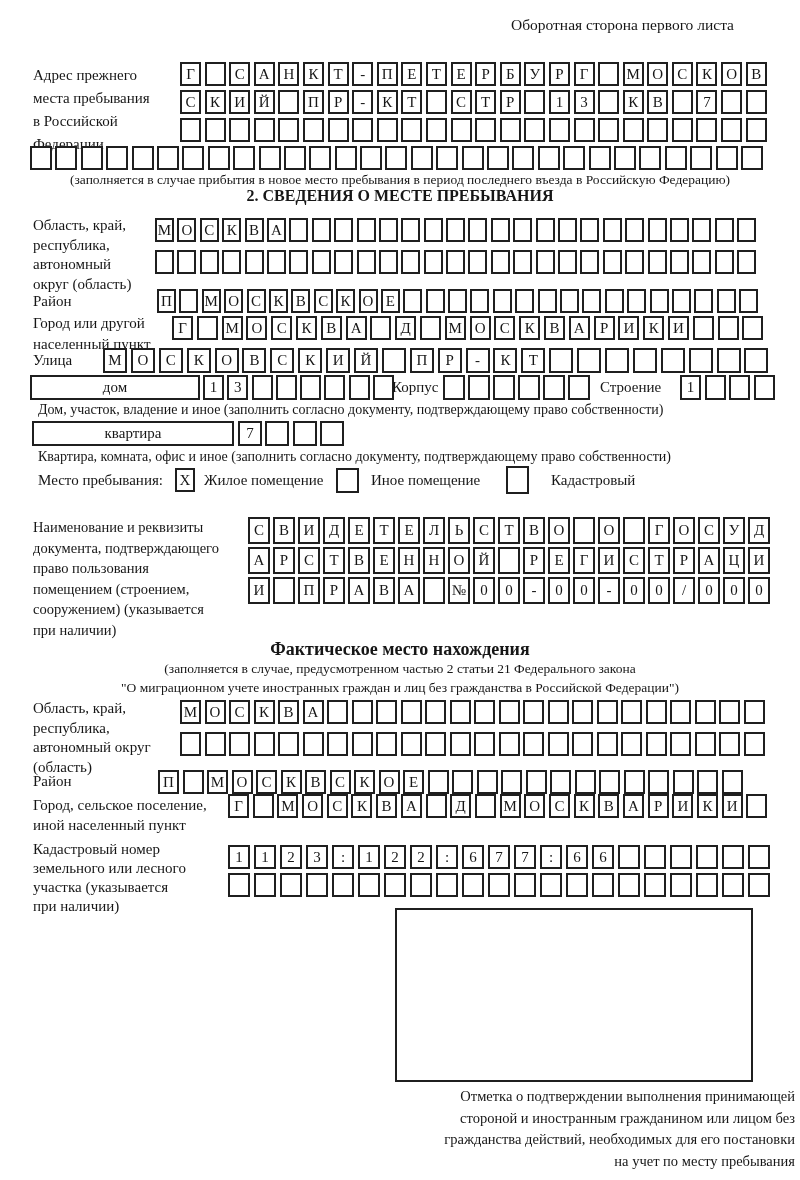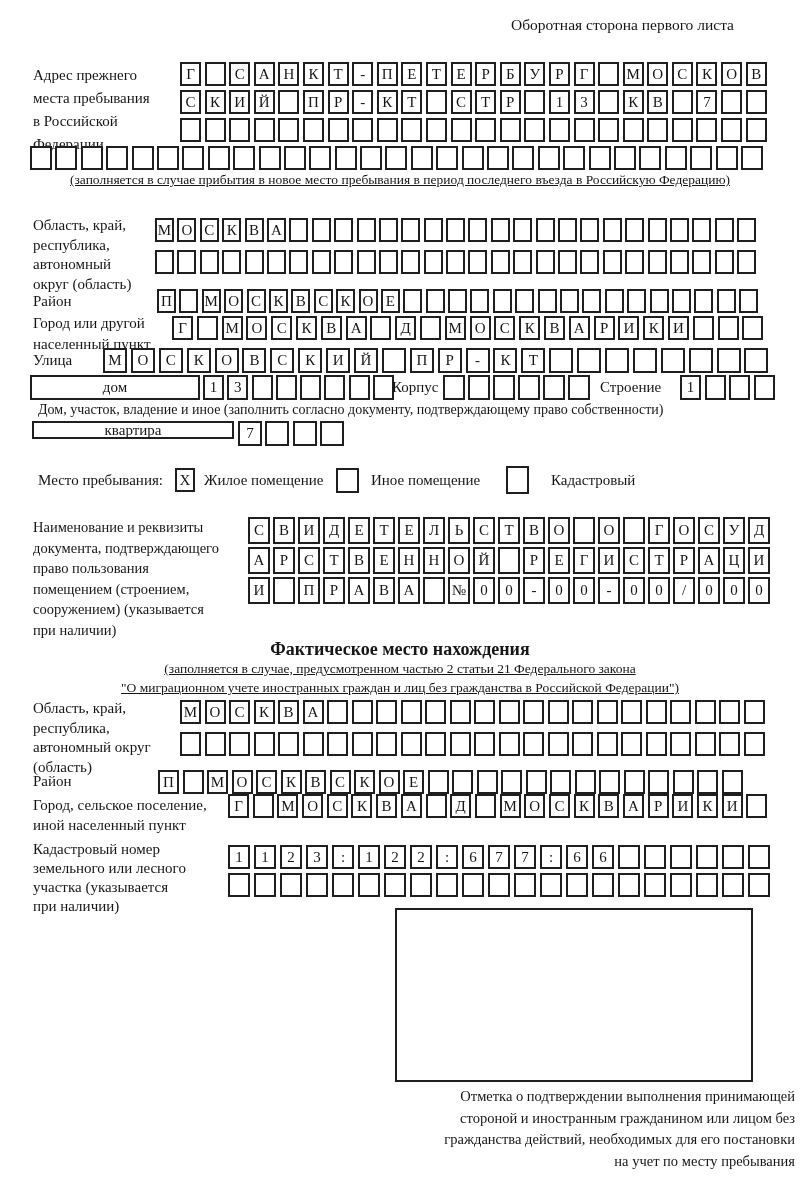--- a/index.html
+++ b/index.html
@@ -4,21 +4,21 @@
 <style>
   html,body{margin:0;padding:0;background:#ffffff;}
   .page{
     position:relative;width:800px;height:1180px;background:#fff;
     font-family:"Liberation Serif","DejaVu Serif",serif;color:#161616;
     overflow:hidden;
   }
   .abs{position:absolute;}
   .hdr{font-size:15.5px;}
   .lbl{font-size:15px;line-height:19.5px;white-space:pre-line;}
-  .cap{font-size:13.5px;text-decoration:underline;}
+  .cap{font-size:13.5px;}
   .cap14{font-size:14px;}
   .center{left:0;width:800px;text-align:center;}
   .bold{font-weight:bold;}
   .boxrow{display:flex;gap:var(--g,4px);}
   .boxrow .cell{
     box-sizing:border-box;flex:0 0 var(--w,21px);width:var(--w,21px);height:var(--h,24px);
     border:2px solid #1f1f1f;display:flex;align-items:center;justify-content:center;
     font-size:15px;line-height:1;background:#fff;
   }
   .labelbox{
@@ -147,20 +147,21 @@
       <span class="cell"></span>
       <span class="cell"></span>
       <span class="cell"></span>
       <span class="cell"></span>
       <span class="cell"></span>
       <span class="cell"></span>
       <span class="cell"></span>
     </div>
   <div class="abs cap center" style="top:172px;">(заполняется в случае прибытия в новое место пребывания в период последнего въезда в Российскую Федерацию)</div>
 
+  <div class="abs center bold" style="top:187px;font-size:16px;">2. СВЕДЕНИЯ О МЕСТЕ ПРЕБЫВАНИЯ</div>
 
   <div class="abs lbl" style="left:33px;top:216px;width:118px;">Область, край,
 республика,
 автономный
 округ (область)</div>
   <div class="abs boxrow" style="left:155px;top:218px;--w:19px;--g:3.4px;--h:24px;">
       <span class="cell">М</span>
       <span class="cell">О</span>
       <span class="cell">С</span>
       <span class="cell">К</span>
@@ -328,27 +329,28 @@
     </div>
   <div class="abs lbl" style="left:600px;top:378px;">Строение</div>
   <div class="abs boxrow" style="left:680px;top:375px;--w:21px;--g:3.7px;--h:25px;">
       <span class="cell">1</span>
       <span class="cell"></span>
       <span class="cell"></span>
       <span class="cell"></span>
     </div>
   <div class="abs cap14" style="left:38px;top:402px;">Дом, участок, владение и иное (заполнить согласно документу, подтверждающему право собственности)</div>
 
-  <div class="abs labelbox" style="left:32px;top:421px;width:202px;height:18px;">квартира</div>
+  <div class="abs labelbox" style="left:32px;top:421px;width:202px;height:25px;">квартира</div>
   <div class="abs boxrow" style="left:238px;top:421px;--w:24px;--g:3.3px;--h:25px;">
       <span class="cell">7</span>
       <span class="cell"></span>
       <span class="cell"></span>
       <span class="cell"></span>
     </div>
+  <div class="abs cap14" style="left:38px;top:449px;">Квартира, комната, офис и иное (заполнить согласно документу, подтверждающему право собственности)</div>
 
   <div class="abs lbl" style="left:38px;top:471px;">Место пребывания:</div>
   <div class="abs chk" style="left:175px;top:468px;width:20px;height:24px;">X</div>
   <div class="abs lbl" style="left:204px;top:471px;">Жилое помещение</div>
   <div class="abs chk" style="left:336px;top:468px;width:23px;height:25px;"></div>
   <div class="abs lbl" style="left:371px;top:471px;">Иное помещение</div>
   <div class="abs chk" style="left:506px;top:466px;width:23px;height:28px;"></div>
   <div class="abs lbl" style="left:551px;top:471px;">Кадастровый</div>
 
   <div class="abs lbl" style="left:33px;top:517px;width:210px;line-height:20.5px;font-size:14.5px;">Наименование и реквизиты

